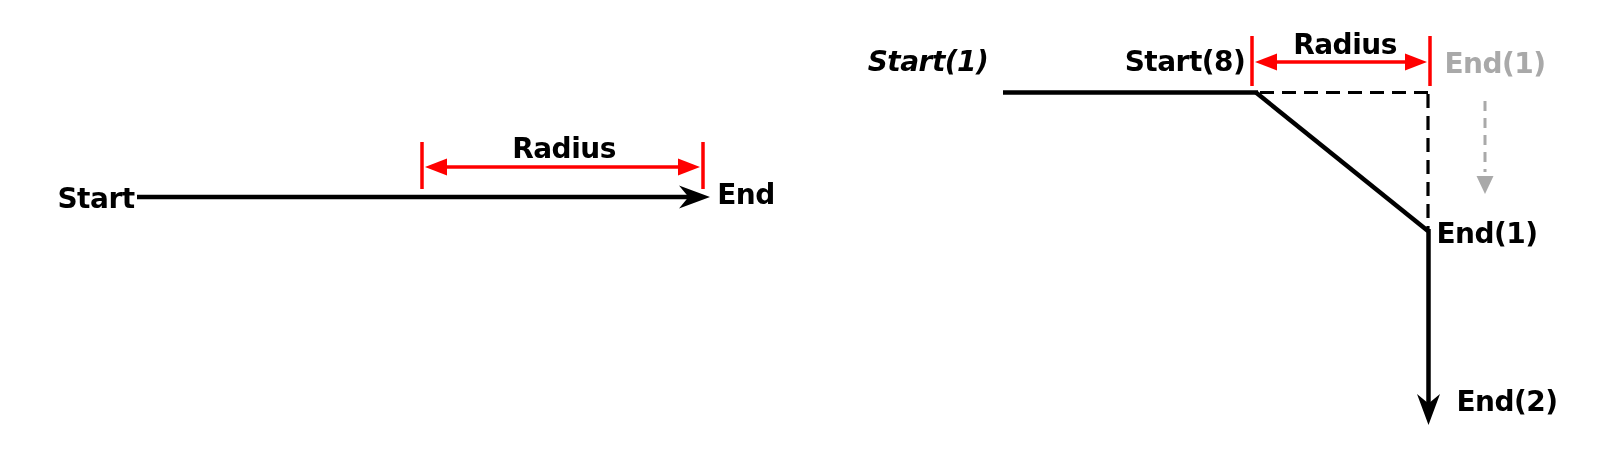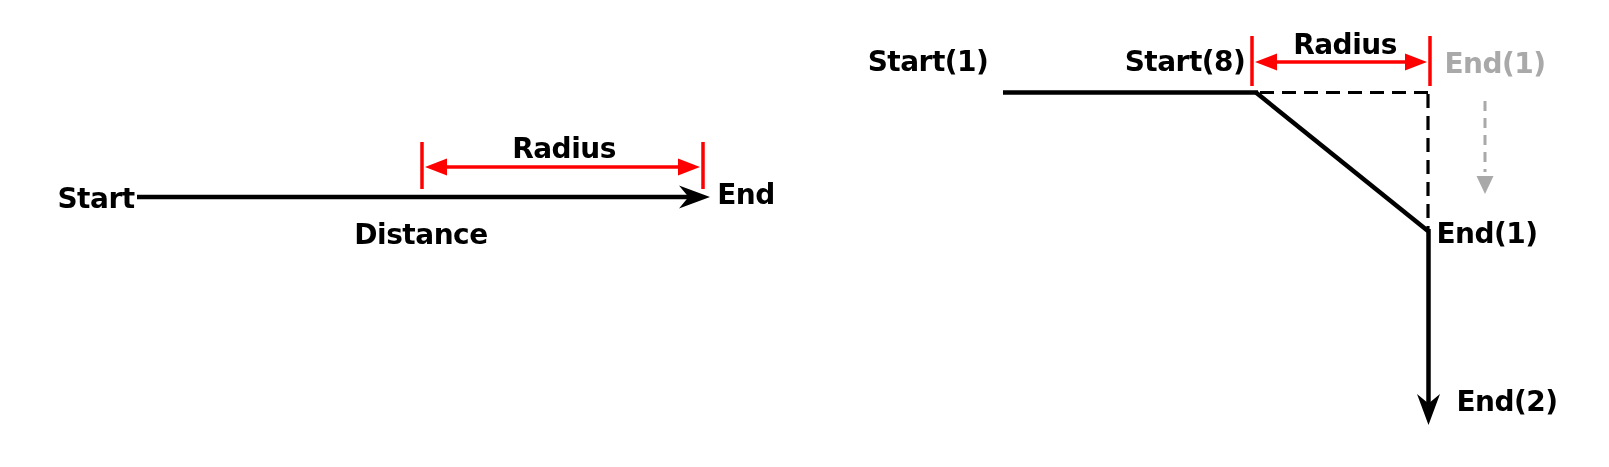--- a/index.html
+++ b/index.html
@@ -72,23 +72,22 @@
       <line class="stroke-red w-thin" x1="1252" y1="36" x2="1252" y2="86"></line>
       <line class="stroke-red w-thin" x1="1430" y1="36" x2="1430" y2="86"></line>
       <line class="stroke-red w-thin" x1="1271" y1="62" x2="1411" y2="62"></line>
       <path class="fill-red" d="M1255 62 L1277 53.5 L1277 70.5 Z"></path>
       <path class="fill-red" d="M1427 62 L1405 53.5 L1405 70.5 Z"></path>
     </g>
   </svg>
 
   <div class="label" style="left:96px;top:199px;text-align:center;">Start</div>
   <div class="label" style="left:746px;top:195px;text-align:center;">End</div>
-  <div class="label" style="left:421px;top:235px;">Distance</div>
   <div class="label" style="left:564px;top:149px;">Radius</div>
 
-  <div class="label" style="left:928px;top:62px;">Start(1)</div>
+  <div class="label" style="left:928px;top:62px;font-style:italic;">Start(1)</div>
   <div class="label" style="left:1185px;top:62px;">Start(8)</div>
   <div class="label" style="left:1345px;top:45px;">Radius</div>
   <div class="label ghost" style="left:1495px;top:64px;">End(1)</div>
   <div class="label" style="left:1487px;top:234px;">End(1)</div>
   <div class="label" style="left:1507px;top:402px;">End(2)</div>
 
 </div>
 
 </body></html>

